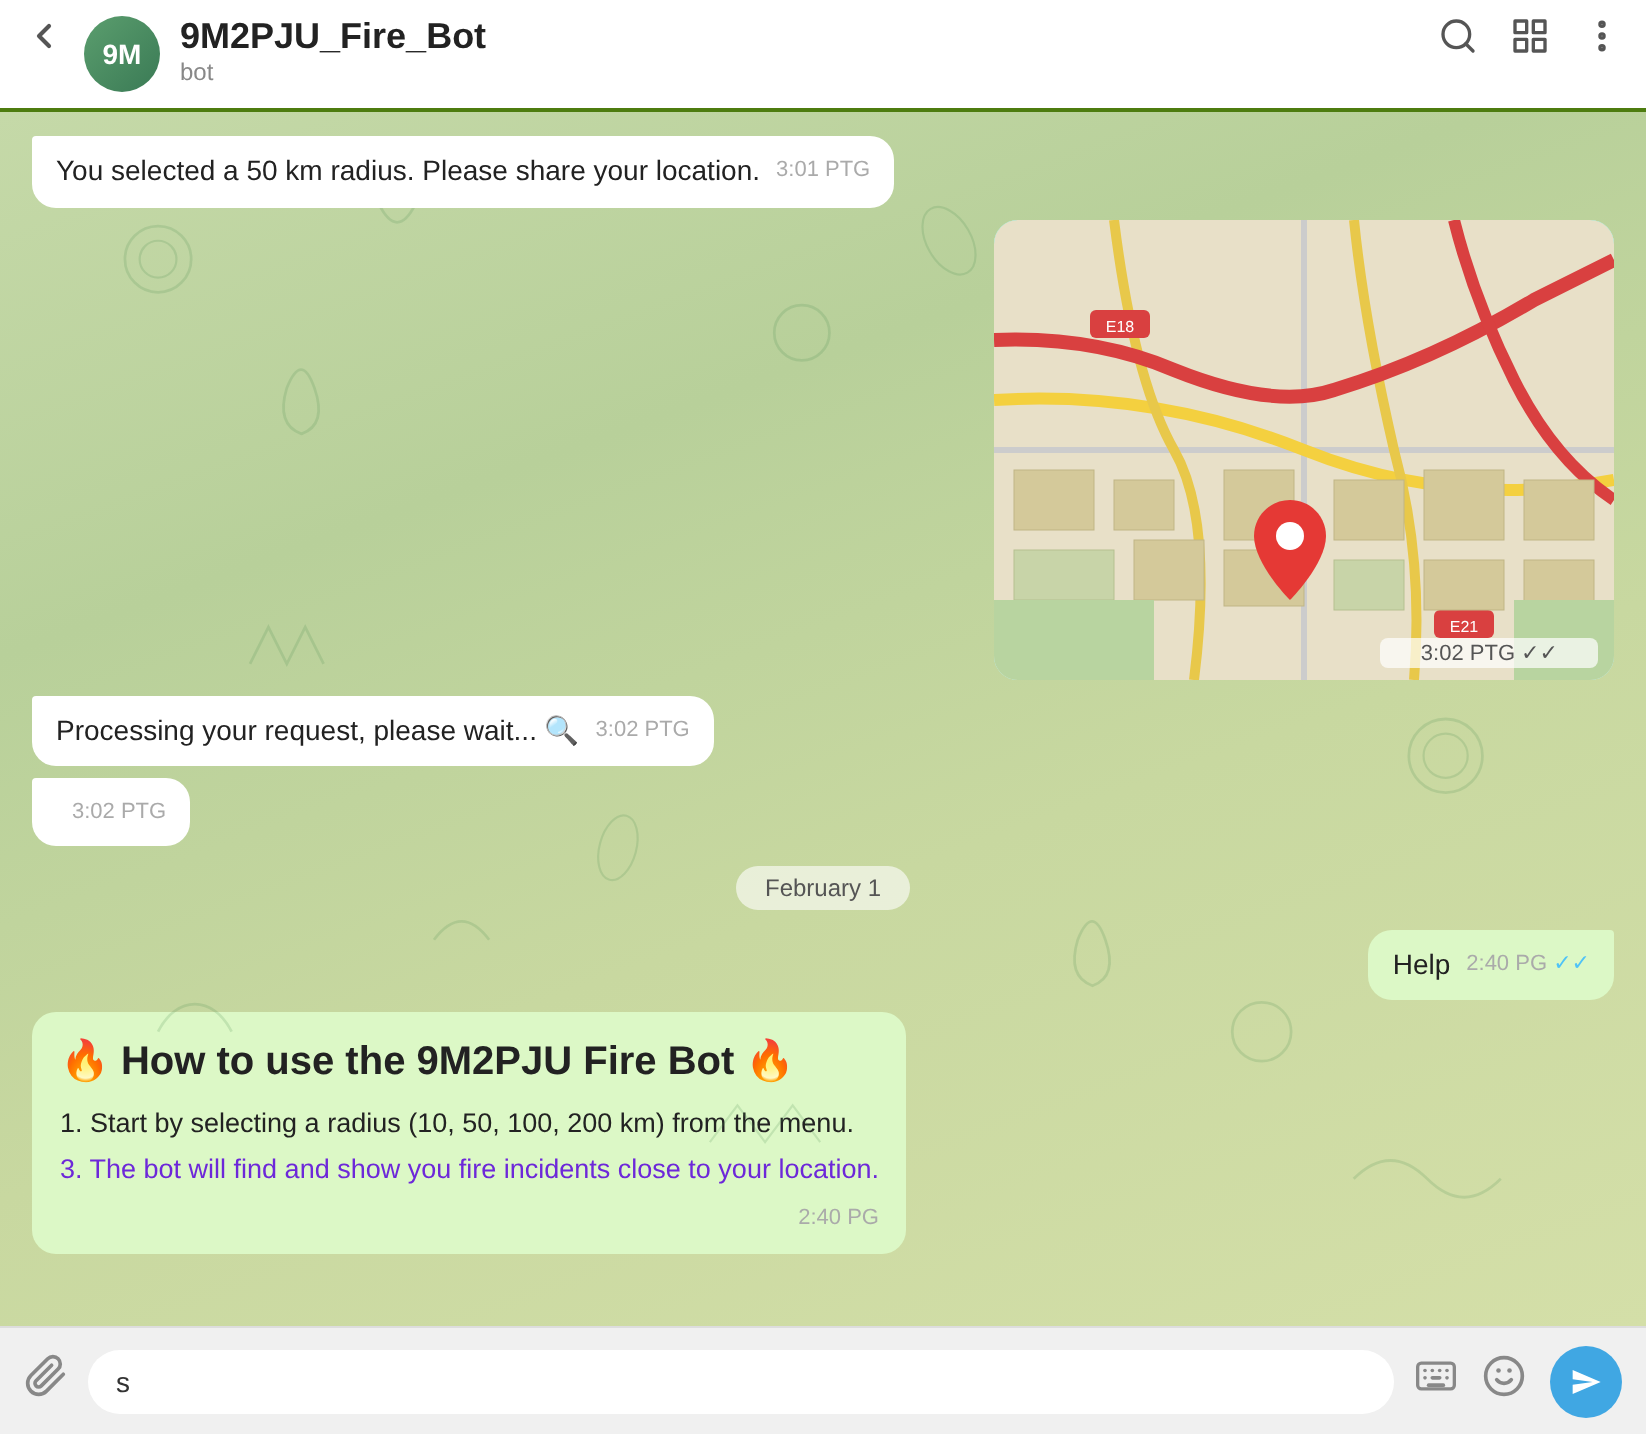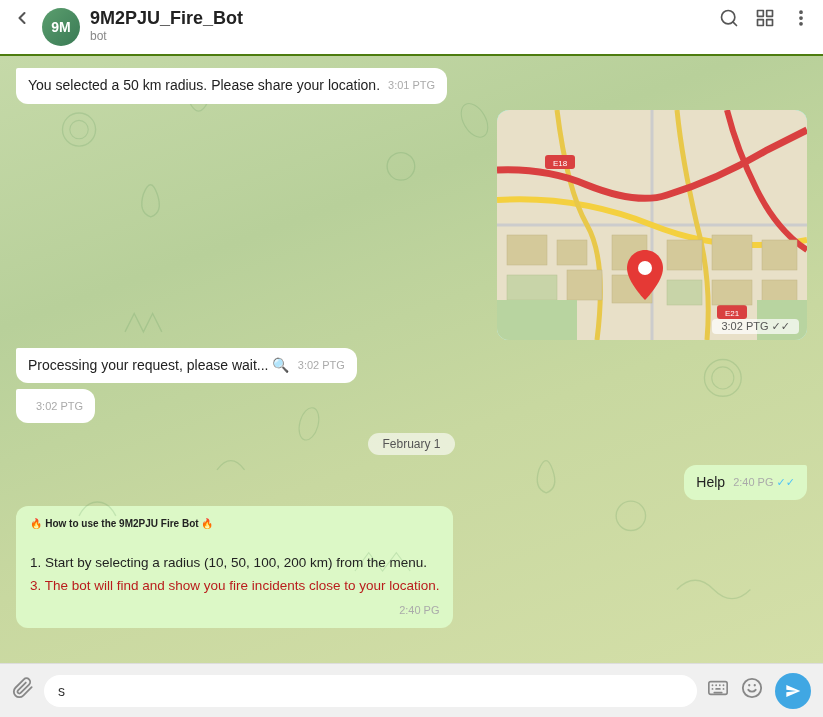--- a/index.html
+++ b/index.html
@@ -145,21 +145,21 @@
       height: 100%;
     }
 
     .map-time-overlay {
       position: absolute;
       bottom: 6px;
       right: 8px;
       font-size: 11px;
       color: #555;
       background: rgba(255,255,255,0.7);
-      padding: 1px 9px;
+      padding: 1px 20px;
       border-radius: 4px;
     }
 
     
     .date-sep {
       display: flex;
       justify-content: center;
       margin: 10px 0;
     }
     .date-sep-label {
@@ -175,27 +175,27 @@
       background: #dcf8c6;
       border-radius: 12px;
       padding: 10px 14px;
       max-width: 78%;
       font-size: 13.5px;
       line-height: 1.5;
       color: #222;
     }
     .help-bubble .title {
       font-weight: 700;
-      font-size: 10px;
-      margin-bottom: 22px;
+      font-size: 20px;
+      margin-bottom: 6px;
     }
     .help-bubble .step {
       margin-bottom: 3px;
     }
-    .help-bubble .step.red { color: #b91c1c; }
+    .help-bubble .step.red { color: #6d28d9; }
     .help-bubble .footer-text {
       margin-top: 8px;
       font-style: italic;
     }
 
     
     .input-bar {
       background: #f0f0f0;
       display: flex;
       align-items: center;

